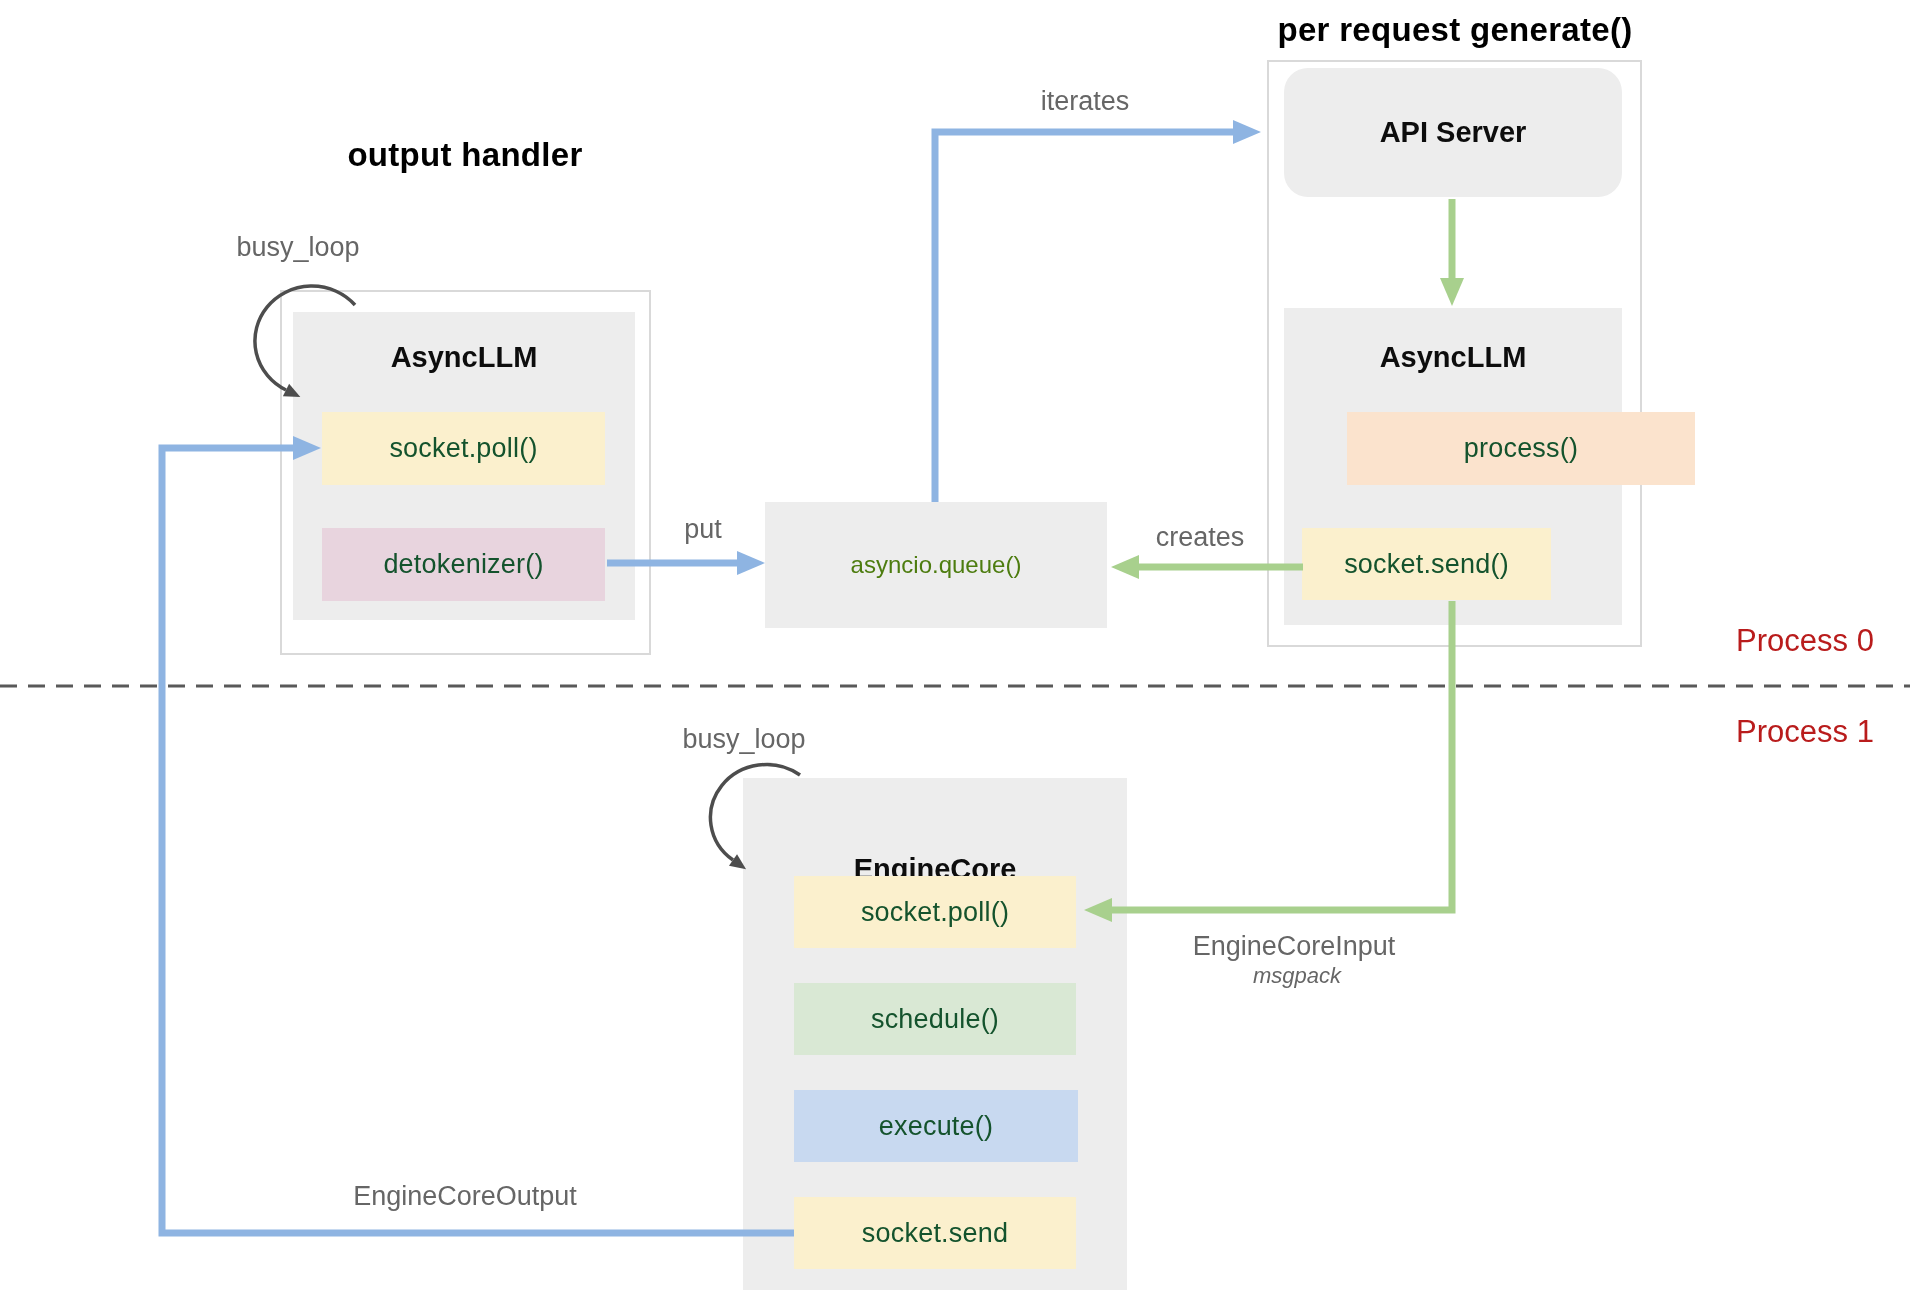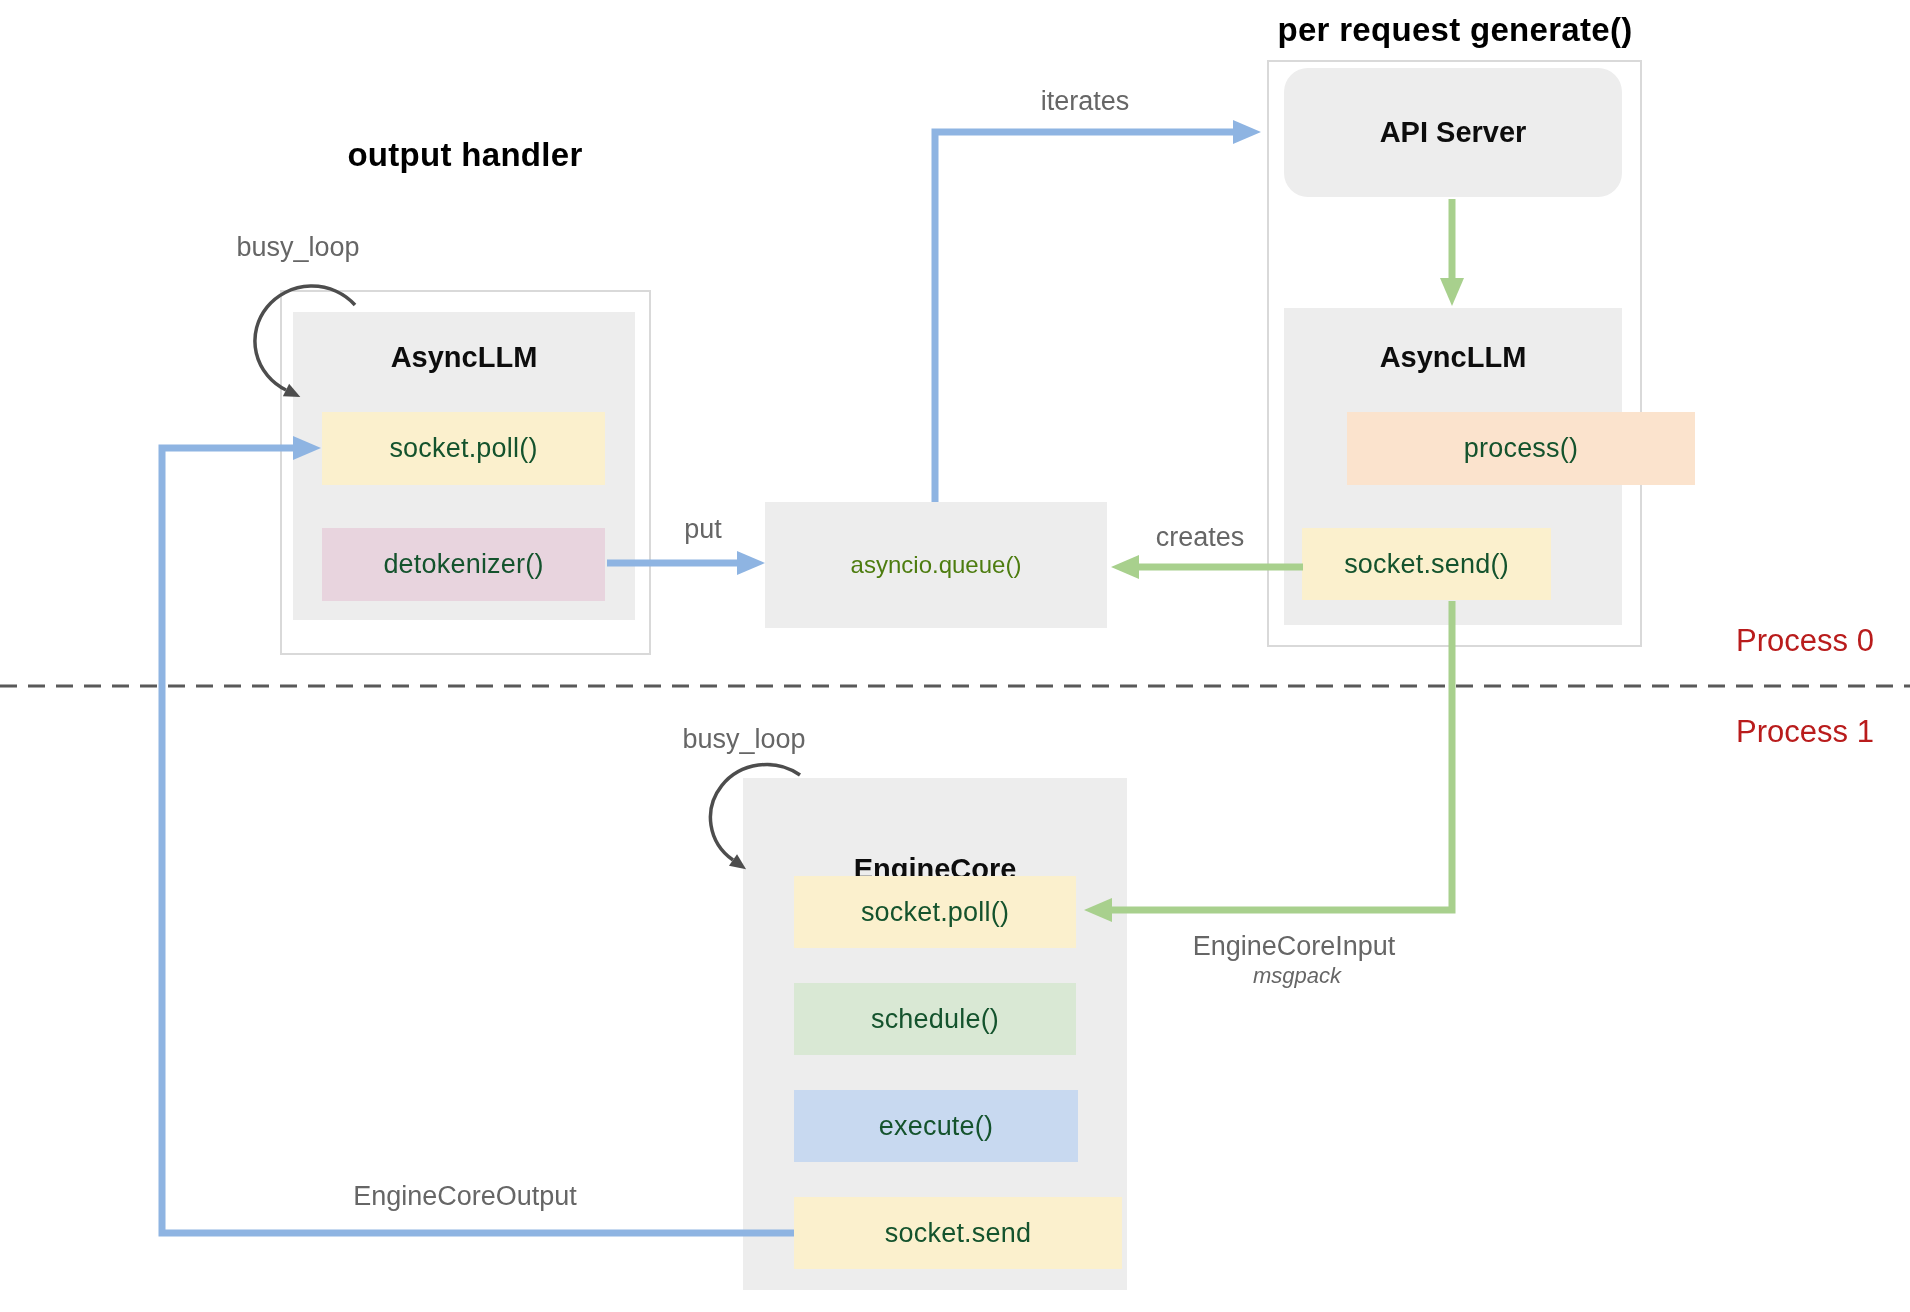--- a/index.html
+++ b/index.html
@@ -62,21 +62,21 @@
   <div class="gray-box" style="left:1284px;top:308px;width:338px;height:317px;"></div>
   <div class="box-title" style="left:1284px;top:341px;width:338px;">AsyncLLM</div>
   <div class="row" style="left: 1302px; top: 412px; width: 348px; height: 73px; background-color: rgb(251, 227, 205); margin-left: 45px;">process()</div>
   <div class="row" style="left: 1302px; top: 528px; width: 249px; height: 72px; background-color: rgb(251, 240, 205);">socket.send()</div>
 
   <div class="gray-box" style="left:743px;top:778px;width:384px;height:512px;"></div>
   <div class="box-title" style="left:743px;top:853px;width:384px;">EngineCore</div>
   <div class="row" style="left: 794px; top: 876px; width: 282px; height: 72px; background-color: rgb(251, 240, 205);">socket.poll()</div>
   <div class="row" style="left: 794px; top: 983px; width: 282px; height: 72px; background-color: rgb(217, 232, 212);">schedule()</div>
   <div class="row" style="left: 794px; top: 1090px; width: 284px; height: 72px; background-color: rgb(200, 217, 240);">execute()</div>
-  <div class="row" style="left: 794px; top: 1197px; width: 328px; height: 72px; background-color: rgb(251, 240, 205);">socket.send</div>
+  <div class="row" style="left: 794px; top: 1197px; width: 282px; height: 72px; background-color: rgb(251, 240, 205);">socket.send</div>
 
   <svg class="wires" width="1910" height="1312" viewBox="0 0 1910 1312">
     <defs>
       <marker id="arrow-blue" markerUnits="userSpaceOnUse" markerWidth="34" markerHeight="30" refX="3" refY="15" orient="auto">
         <path d="M3,3 L31,15 L3,27 Z" style="fill: rgb(142, 180, 226);"></path>
       </marker>
       <marker id="arrow-green" markerUnits="userSpaceOnUse" markerWidth="34" markerHeight="30" refX="3" refY="15" orient="auto">
         <path d="M3,3 L31,15 L3,27 Z" style="fill: rgb(168, 208, 141);"></path>
       </marker>
       <marker id="arrow-dark" markerUnits="userSpaceOnUse" markerWidth="22" markerHeight="18" refX="2" refY="9" orient="auto">

